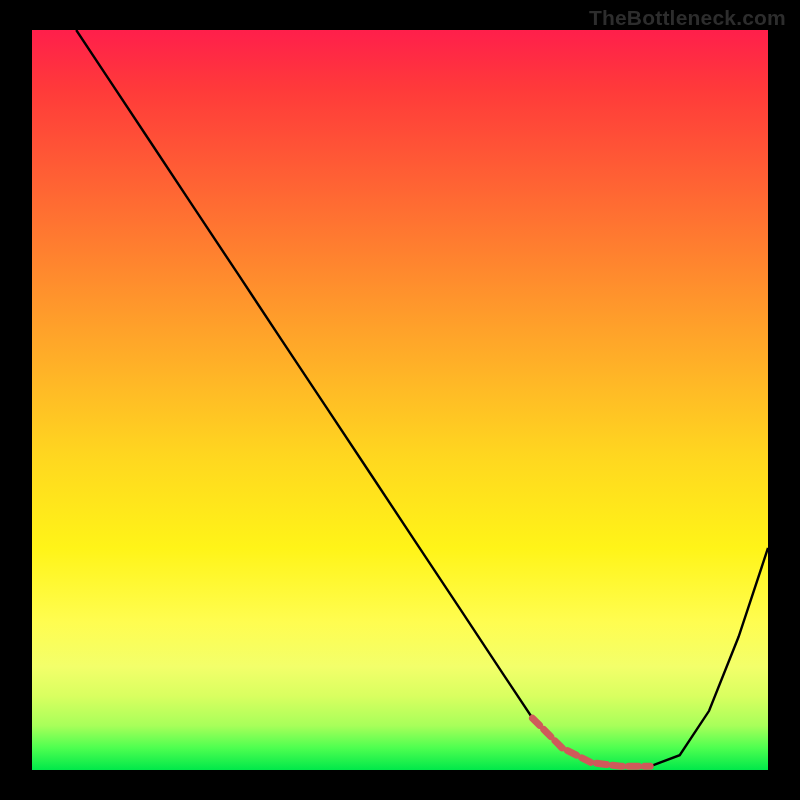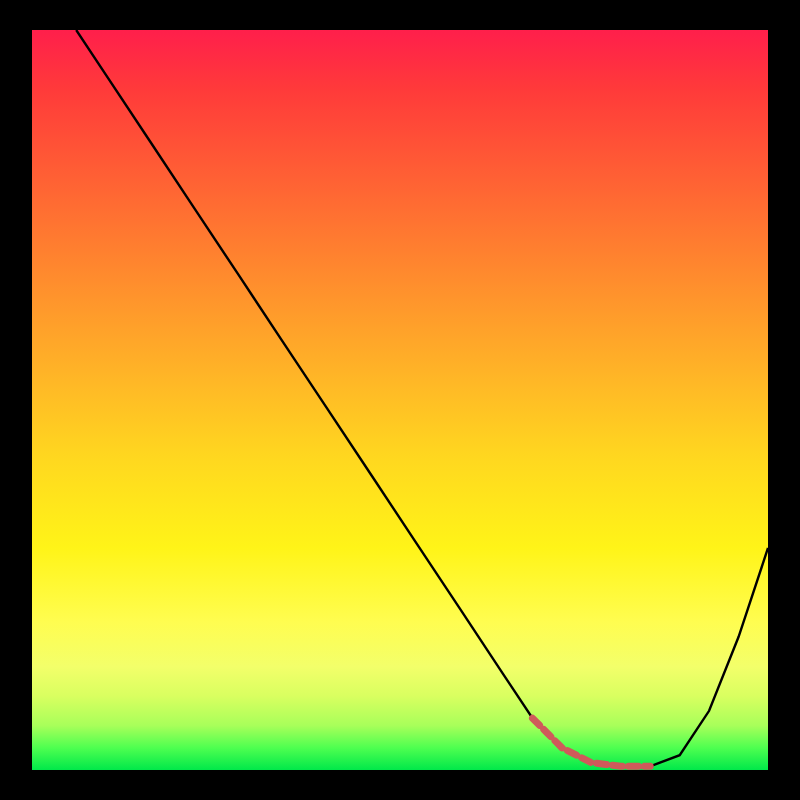--- a/index.html
+++ b/index.html
@@ -52,19 +52,20 @@
     left: 0;
     top: 0;
     width: 736px;
     height: 740px;
   }
 </style>
 </head>
 <body>
 
 <div class="frame">
+  <div class="branding">TheBottleneck.com</div>
   <div class="plot">
     <svg class="curve" viewBox="0 0 736 740" preserveAspectRatio="none">
       <path id="main-curve" fill="none" stroke="#000000" stroke-width="2.4" d="M44.2 0.0 L73.6 44.4 L117.8 111.0 L161.9 177.6 L206.1 244.2 L250.2 310.8 L294.4 377.4 L338.6 444.0 L382.7 510.6 L426.9 577.2 L471.0 643.8 L500.5 688.2 L529.9 717.8 L559.4 732.6 L588.8 736.3 L618.2 736.3 L647.7 725.2 L677.1 680.8 L706.6 606.8 L736.0 518.0"></path>
       <path id="marker-seg" fill="none" stroke="#cf5a5a" stroke-width="7" stroke-linecap="round" stroke-dasharray="10 6" d="M500.5 688.2 L515.2 703.0 L529.9 717.8 L544.6 725.2 L559.4 732.6 L574.1 734.5 L588.8 736.3 L603.5 736.3 L618.2 736.3"></path>
     </svg>
   </div>
 </div>
 
 </body></html>

